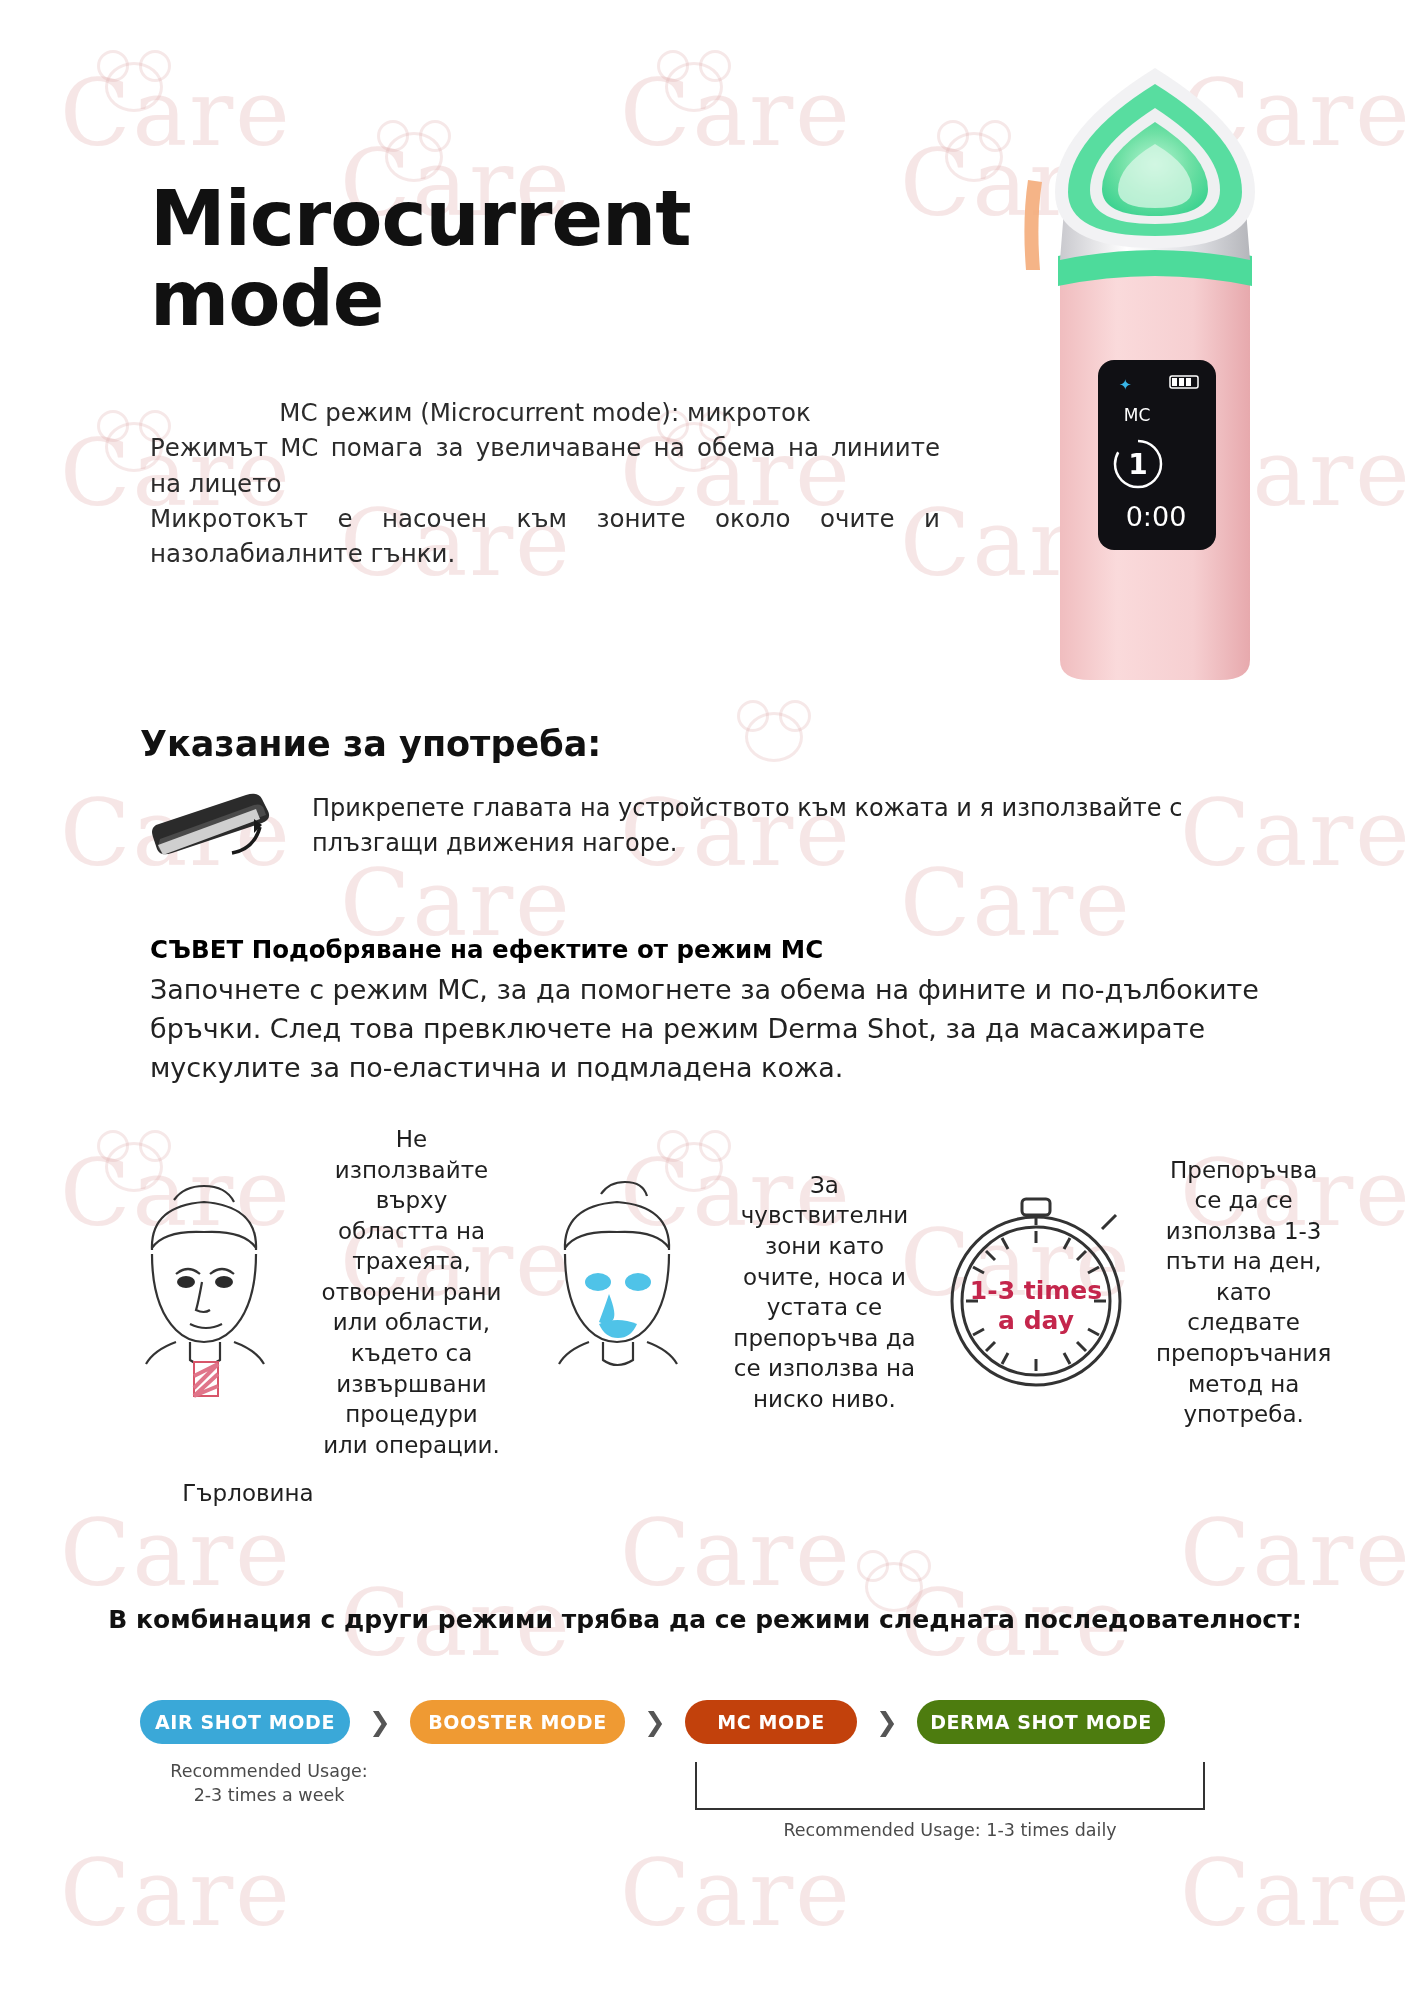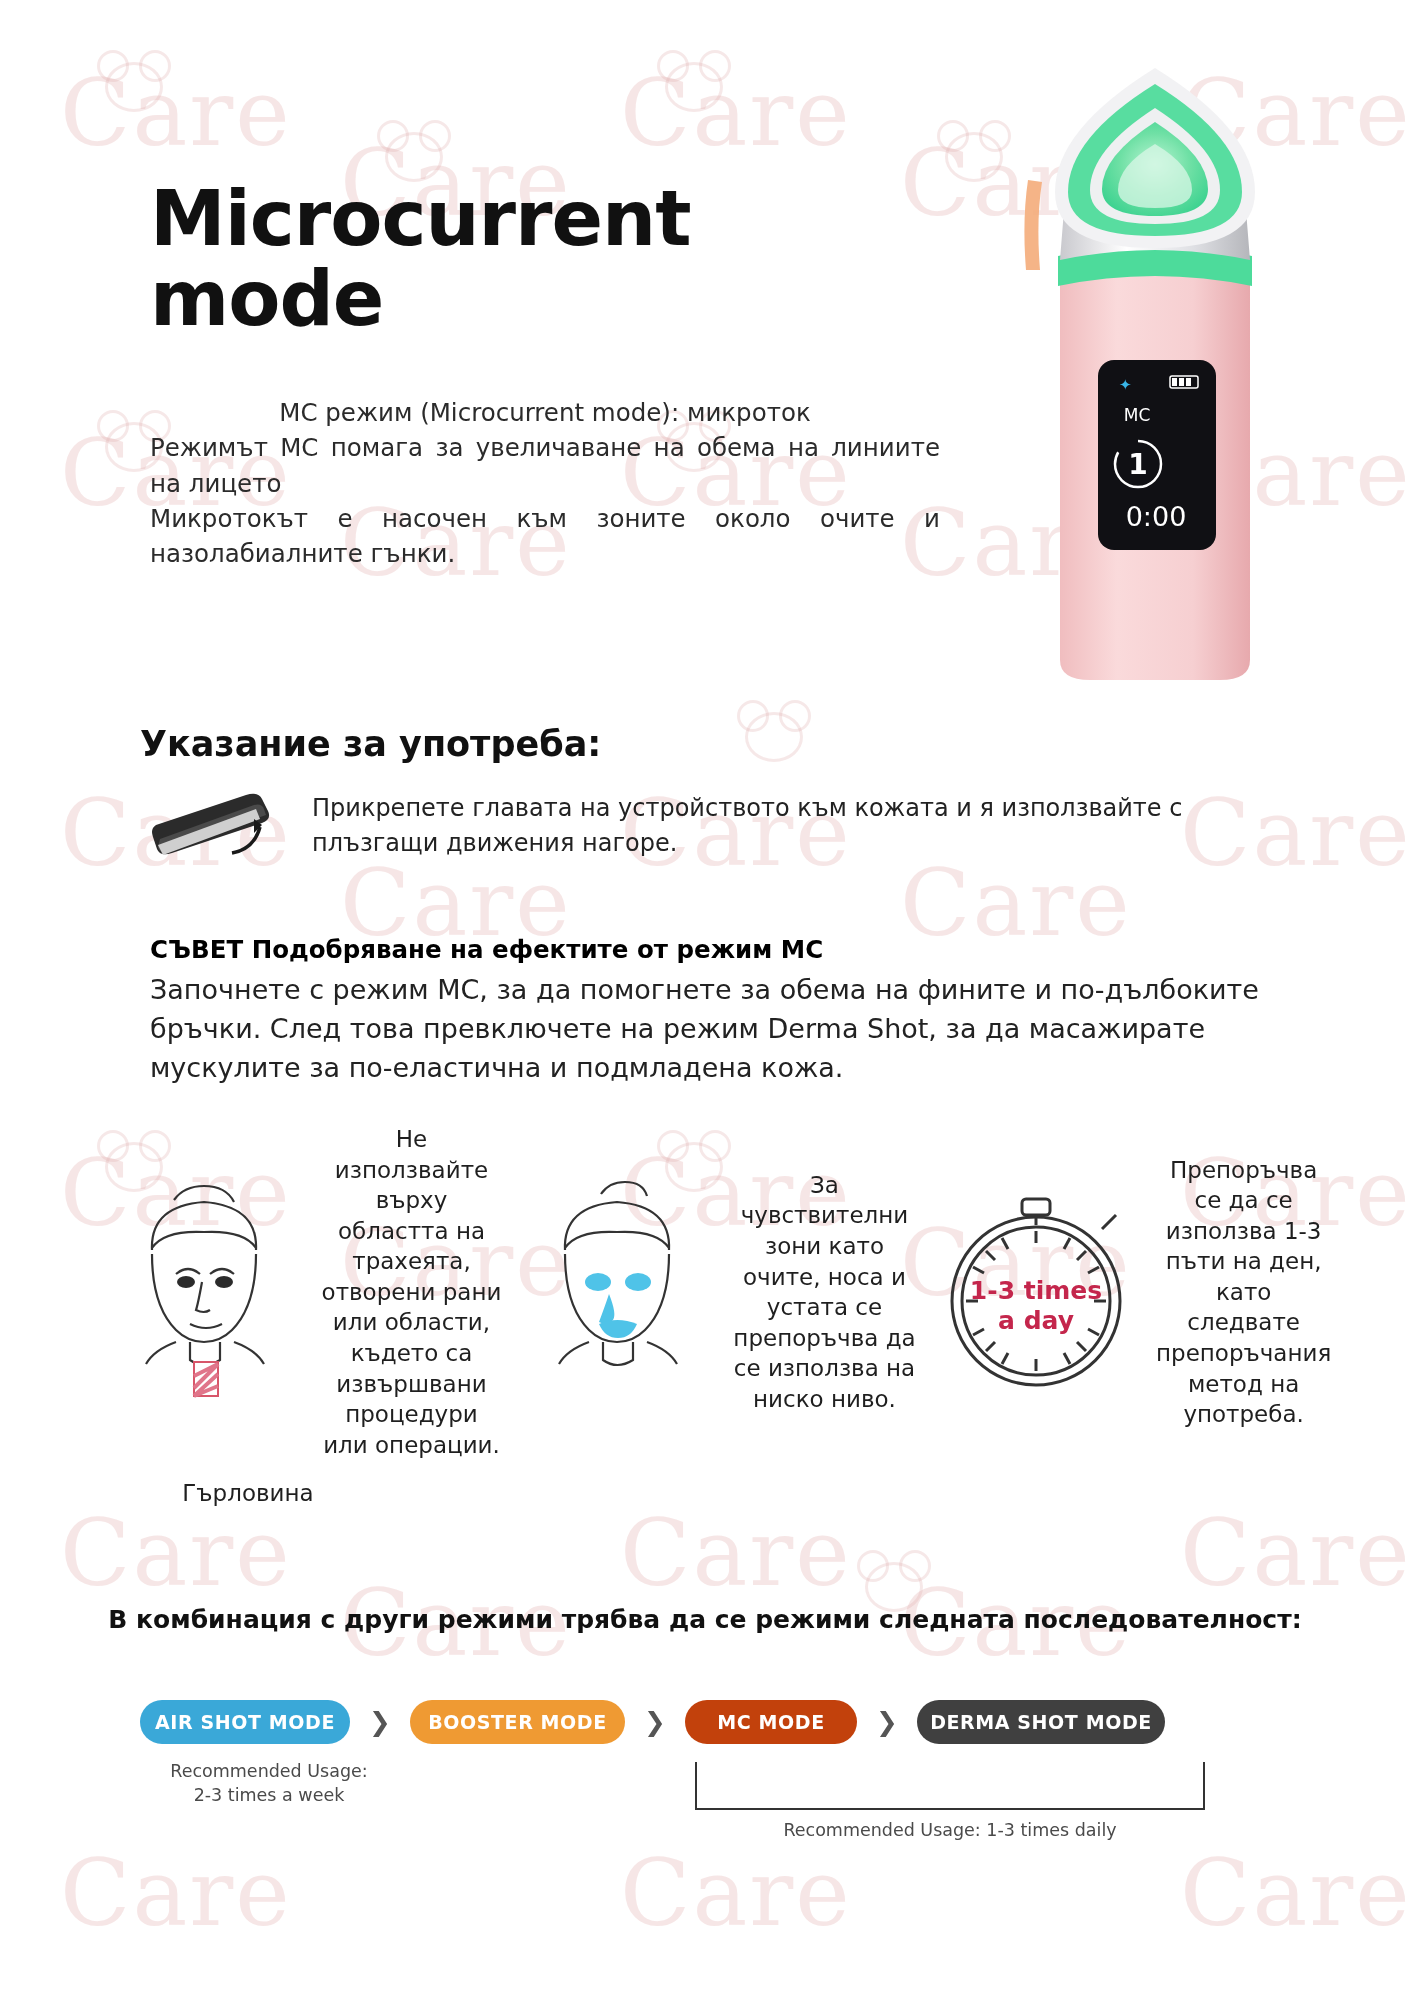--- a/index.html
+++ b/index.html
@@ -177,21 +177,21 @@
     color: #fff;
     font-size: 19px;
     font-weight: 700;
     letter-spacing: 0.6px;
     padding: 11px 0;
     text-align: center;
   }
   .pill-air { background: #3aa8d8; width: 210px; }
   .pill-boost { background: #ef9a33; width: 215px; }
   .pill-mc { background: #c2410c; width: 172px; }
-  .pill-derma { background: #404040; width: 248px; }
+  .pill-derma { background: #4d7c0f; width: 248px; }
   .chev {
     width: 60px;
     text-align: center;
     color: #555;
     font-size: 26px;
     font-weight: 400;
   }
   .usage-note-left {
     position: absolute;
     left: 14px;

